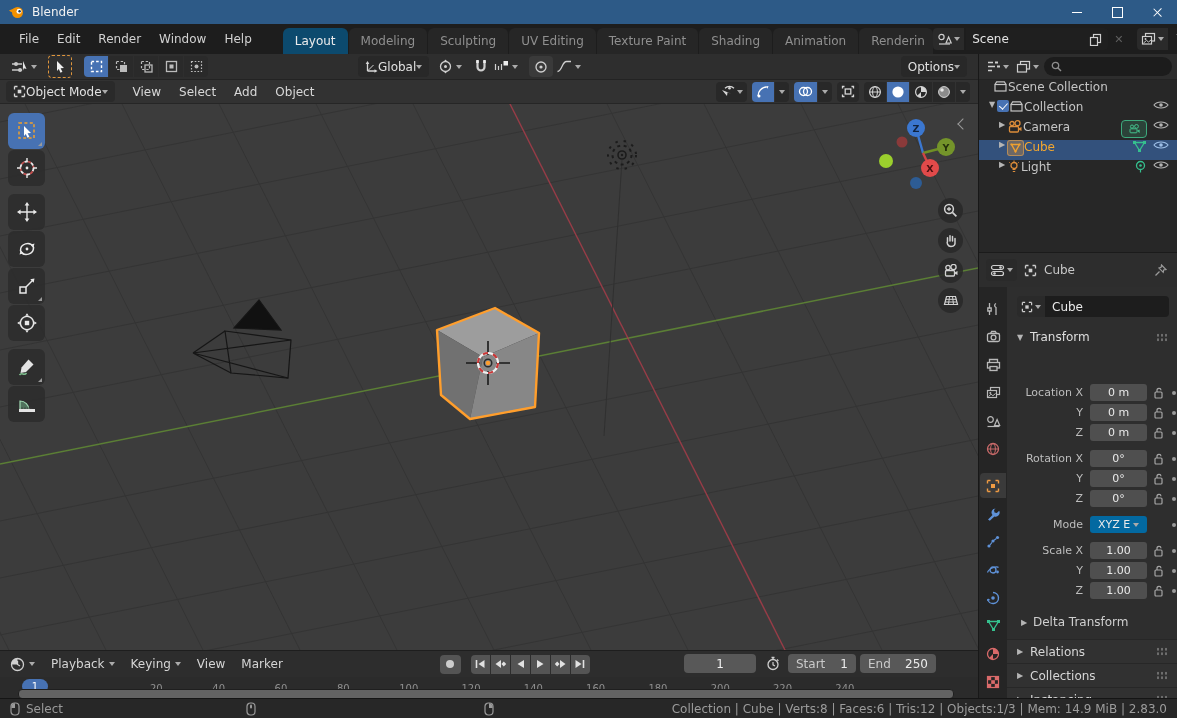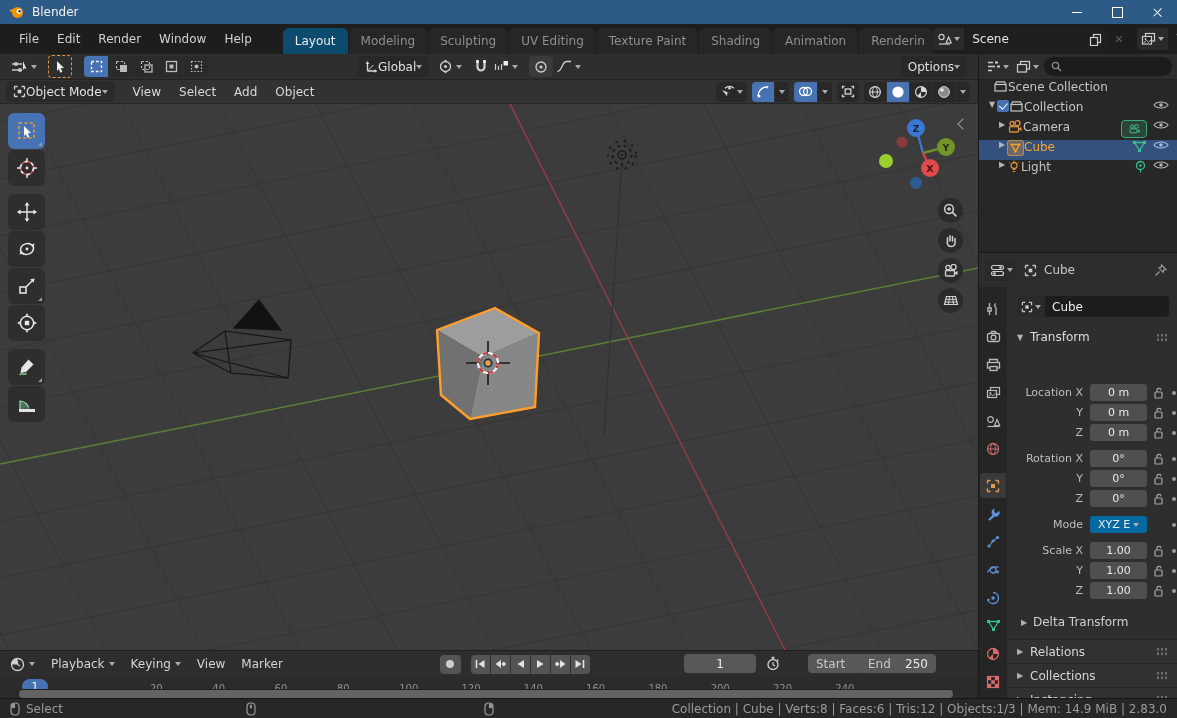--- a/index.html
+++ b/index.html
@@ -1021,21 +1021,21 @@
 
     <div class="frame-field">1</div>
     <div class="stopwatch">
       <svg width="14" height="15" viewBox="0 0 14 15">
         <circle cx="7" cy="8.5" r="5" fill="none" stroke="#cfcfcf" stroke-width="1.3"></circle>
           <path d="M7 6v2.8l2 1.2" fill="none" stroke="#cfcfcf" stroke-width="1.2"></path>
         <path d="M5.5 1.5h3M7 1.5v2" stroke="#cfcfcf" stroke-width="1.3"></path>
           <path d="M11 3.5l1.4 1.4" stroke="#cfcfcf" stroke-width="1.2"></path>
       </svg>
     </div>
-    <div class="range-field" style="left:808px;width:68px">
+    <div class="range-field" style="left:788px;width:68px">
       <span style="color:#c9c9c9">Start</span>
       <span>1</span>
     </div>
     <div class="range-field" style="left:860px;width:76px">
       <span style="color:#c9c9c9">End</span>
       <span>250</span>
     </div>
   </div>
 
   <div class="tl-ruler">

